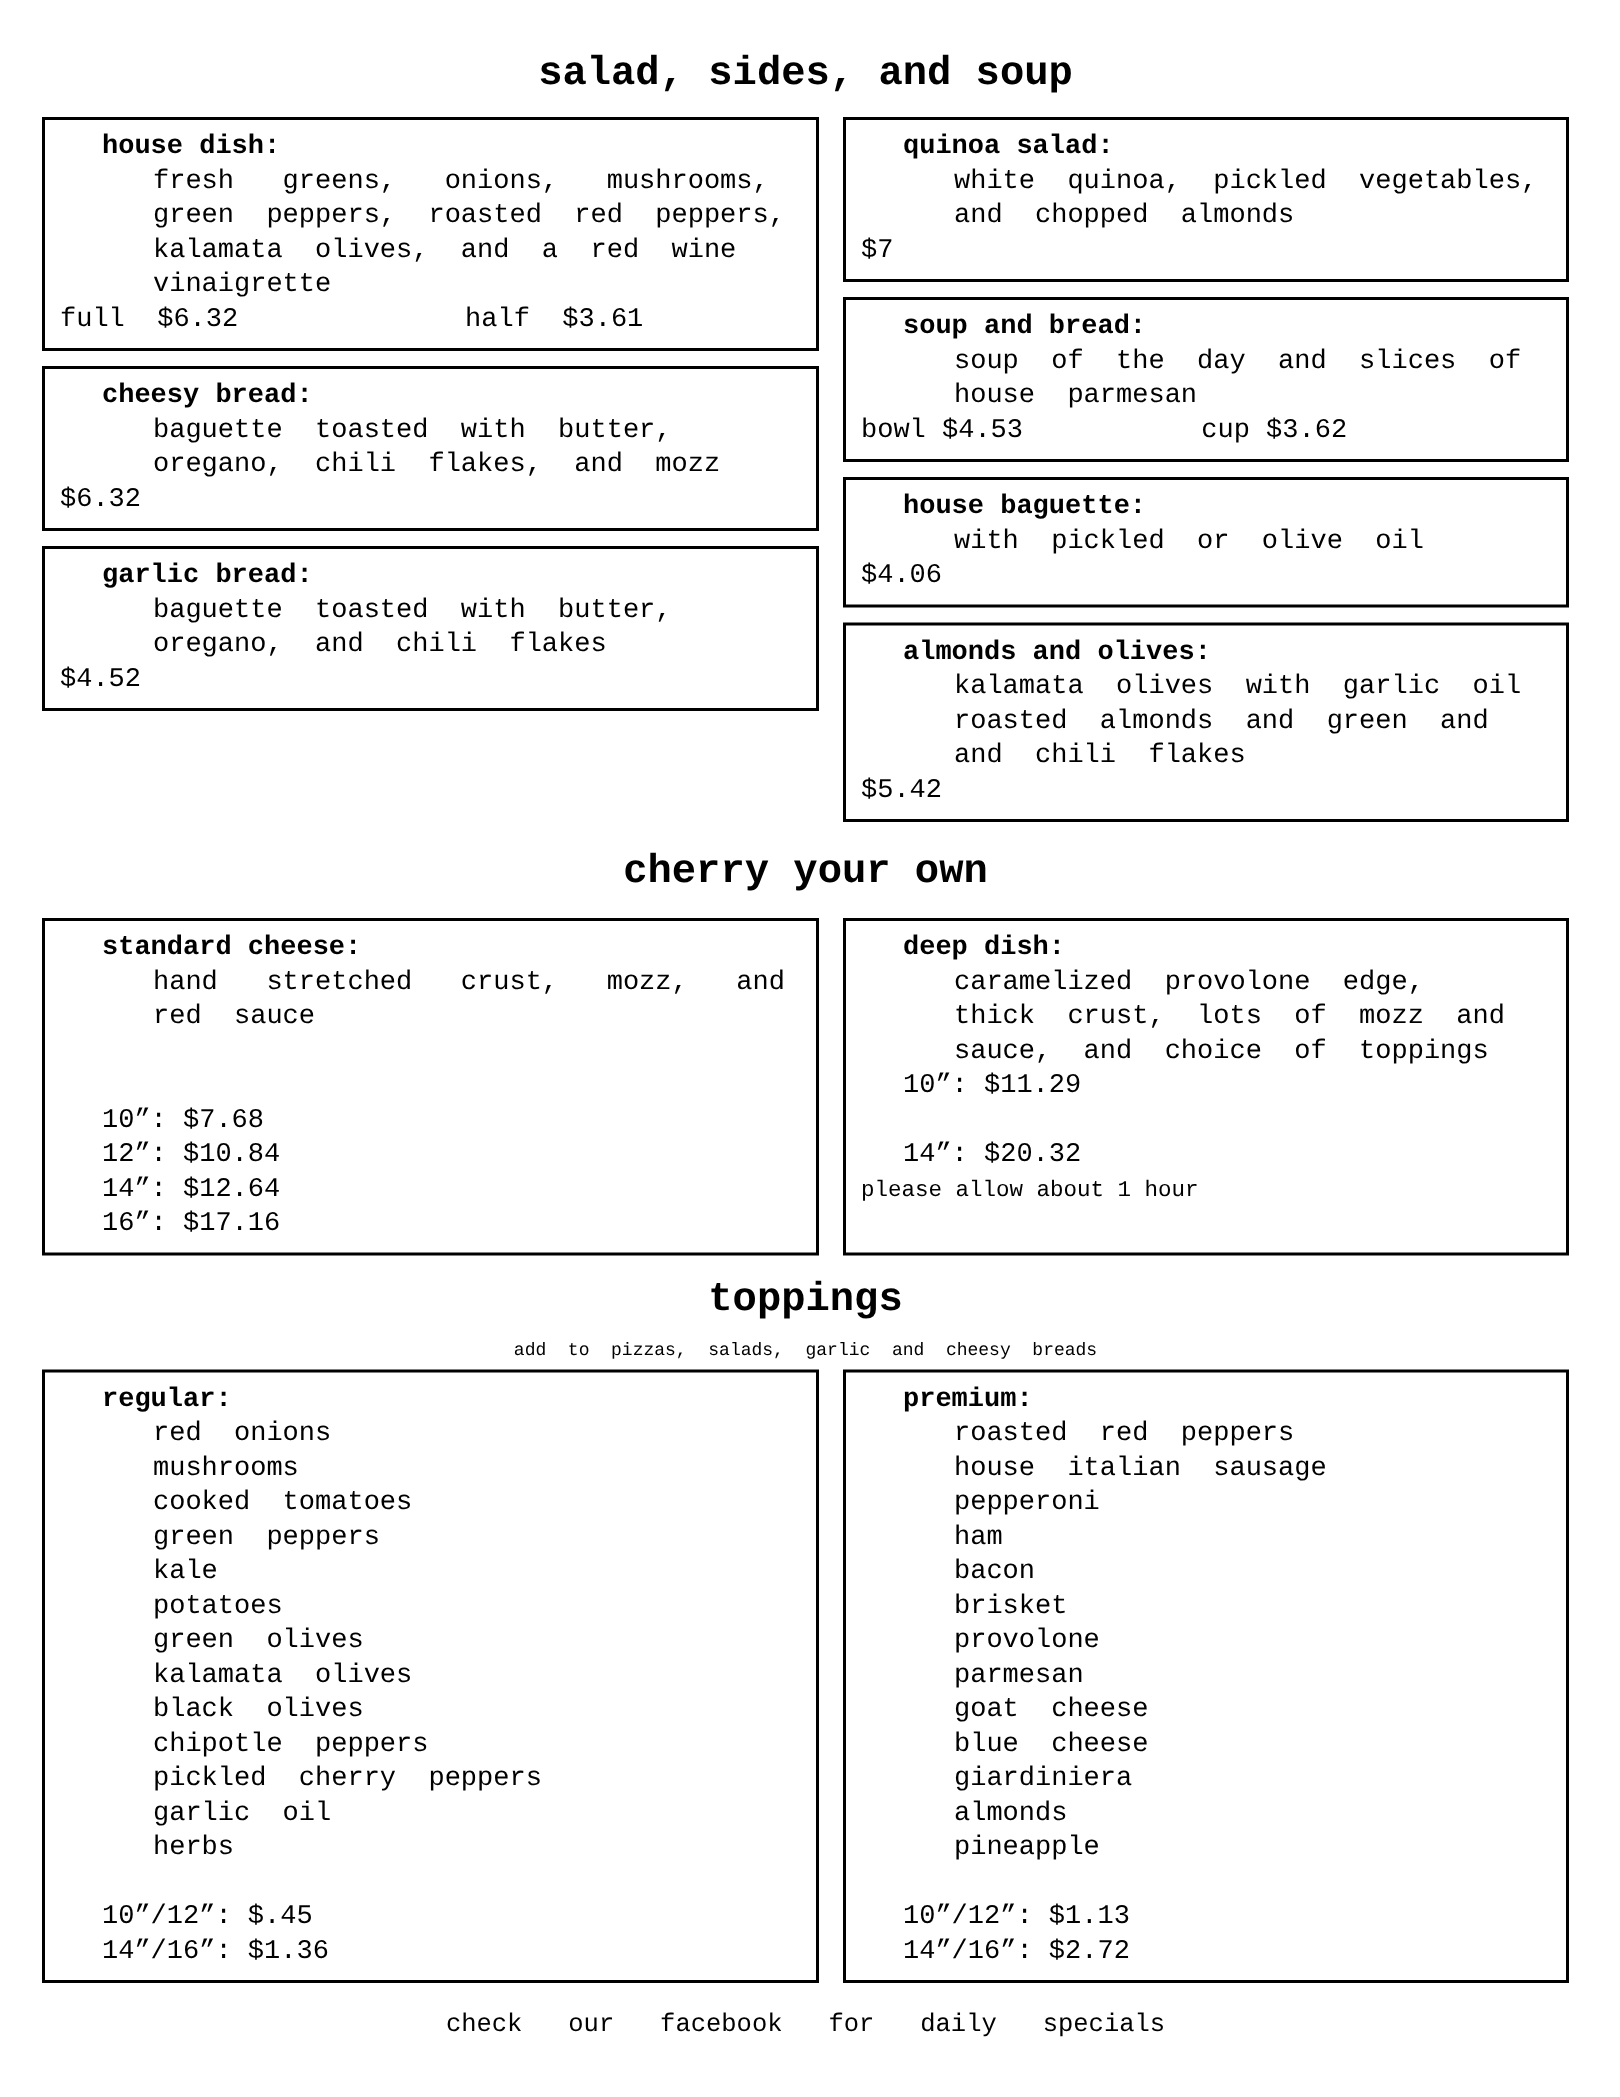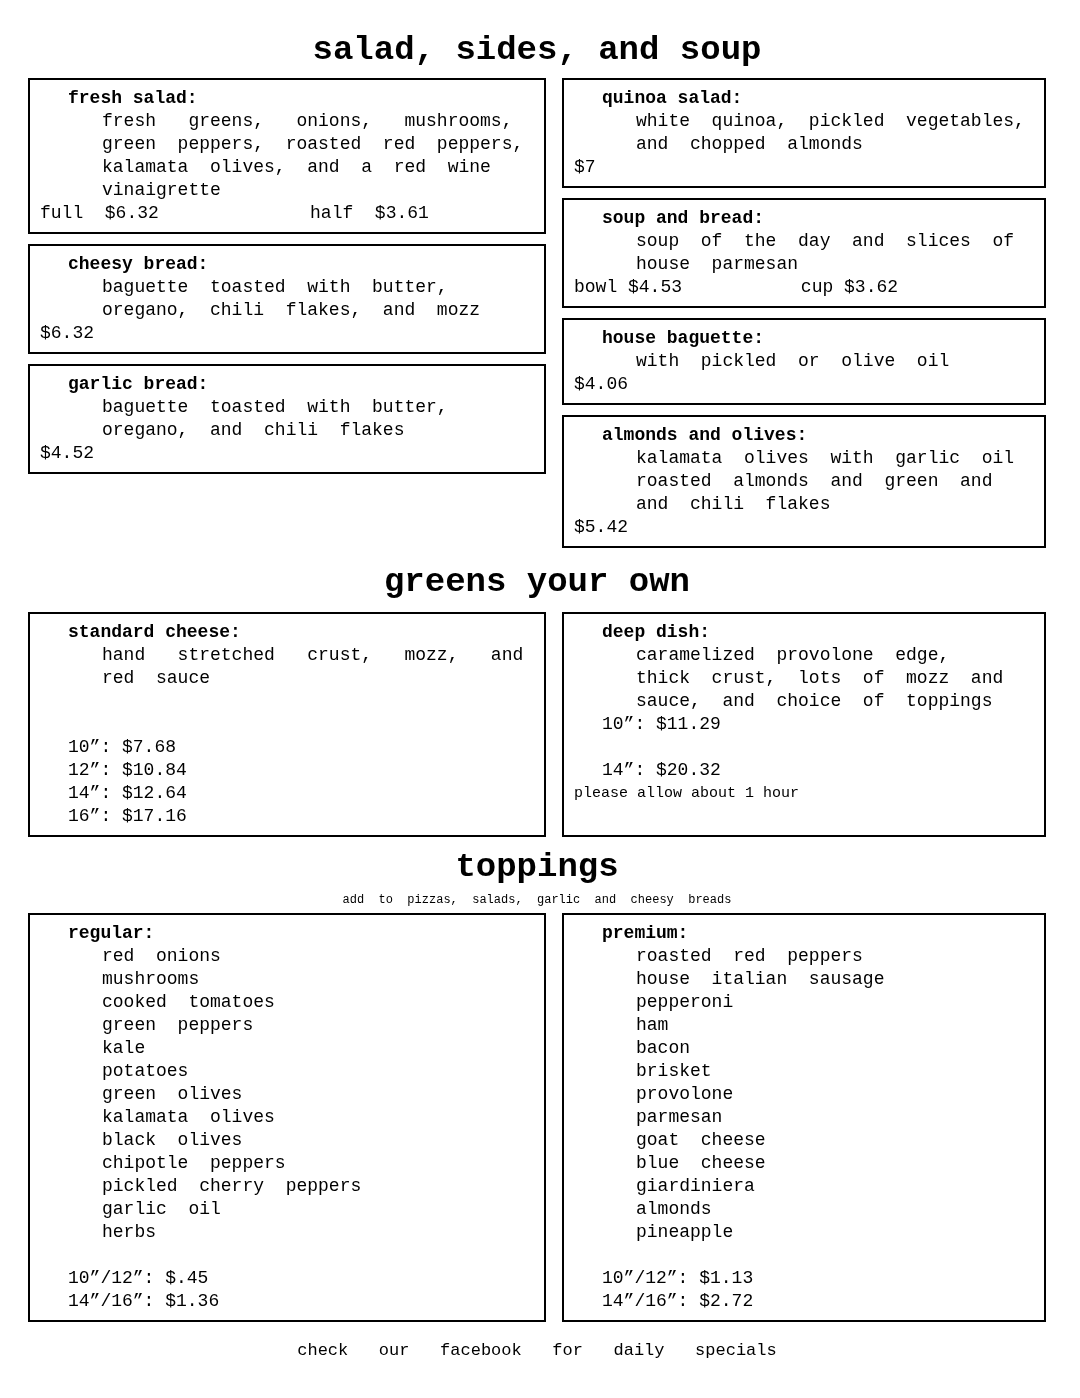--- a/index.html
+++ b/index.html
@@ -9,21 +9,21 @@
     height: 1398px;
     box-sizing: border-box;
     padding: 30px 34px 0 28px;
     background: #ffffff;
     color: #000000;
     font-family: "Liberation Mono", "DejaVu Sans Mono", monospace;
     overflow: hidden;
   }
   .section-title {
     margin: 0 0 8px 0;
-    font-size: 34px;
+    font-size: 27px;
     line-height: 40px;
     font-weight: bold;
     text-align: center;
     white-space: pre;
   }
   .title-2 { margin: 14px 0 10px 0; }
   .title-3 { margin: 10px 0 0 0; }
   .subtitle {
     font-size: 12px;
     line-height: 26px;
@@ -65,33 +65,33 @@
 </style>
 </head>
 <body>
 
 <div class="page">
 
   <h1 class="section-title">salad, sides, and soup</h1>
 
   <div class="cols cols-top">
     <div class="col">
-        <div class="box"><div class="line line-h">fresh salad:</div><div class="line line-d">fresh   greens,   onions,   mushrooms,</div><div class="line line-d">green  peppers,  roasted  red  peppers,</div><div class="line line-d">kalamata  olives,  and  a  red  wine</div><div class="line line-d">vinaigrette</div><div class="line line-p">full  $6.32              half  $3.61</div></div>
+        <div class="box"><div class="line line-h">house dish:</div><div class="line line-d">fresh   greens,   onions,   mushrooms,</div><div class="line line-d">green  peppers,  roasted  red  peppers,</div><div class="line line-d">kalamata  olives,  and  a  red  wine</div><div class="line line-d">vinaigrette</div><div class="line line-p">full  $6.32              half  $3.61</div></div>
         <div class="box"><div class="line line-h">cheesy bread:</div><div class="line line-d">baguette  toasted  with  butter,</div><div class="line line-d">oregano,  chili  flakes,  and  mozz</div><div class="line line-p">$6.32</div></div>
         <div class="box"><div class="line line-h">garlic bread:</div><div class="line line-d">baguette  toasted  with  butter,</div><div class="line line-d">oregano,  and  chili  flakes</div><div class="line line-p">$4.52</div></div>
       </div>
     <div class="col">
         <div class="box"><div class="line line-h">quinoa salad:</div><div class="line line-d">white  quinoa,  pickled  vegetables,</div><div class="line line-d">and  chopped  almonds</div><div class="line line-p">$7</div></div>
         <div class="box"><div class="line line-h">soup and bread:</div><div class="line line-d">soup  of  the  day  and  slices  of</div><div class="line line-d">house  parmesan</div><div class="line line-p">bowl $4.53           cup $3.62</div></div>
         <div class="box"><div class="line line-h">house baguette:</div><div class="line line-d">with  pickled  or  olive  oil</div><div class="line line-p">$4.06</div></div>
         <div class="box"><div class="line line-h">almonds and olives:</div><div class="line line-d">kalamata  olives  with  garlic  oil</div><div class="line line-d">roasted  almonds  and  green  and</div><div class="line line-d">and  chili  flakes</div><div class="line line-p">$5.42</div></div>
       </div>
   </div>
 
-  <h1 class="section-title title-2">greens your own</h1>
+  <h1 class="section-title title-2">cherry your own</h1>
 
   <div class="cols cols-build">
     <div class="col">
         <div class="box"><div class="line line-h">standard cheese:</div><div class="line line-d">hand   stretched   crust,   mozz,   and</div><div class="line line-d">red  sauce</div><div class="line line-s"></div><div class="line line-s"></div><div class="line line-z">10”: $7.68</div><div class="line line-z">12”: $10.84</div><div class="line line-z">14”: $12.64</div><div class="line line-z">16”: $17.16</div></div>
       </div>
     <div class="col">
         <div class="box"><div class="line line-h">deep dish:</div><div class="line line-d">caramelized  provolone  edge,</div><div class="line line-d">thick  crust,  lots  of  mozz  and</div><div class="line line-d">sauce,  and  choice  of  toppings</div><div class="line line-z">10”: $11.29</div><div class="line line-s"></div><div class="line line-z">14”: $20.32</div><div class="line line-n">please allow about 1 hour</div></div>
       </div>
   </div>
 

